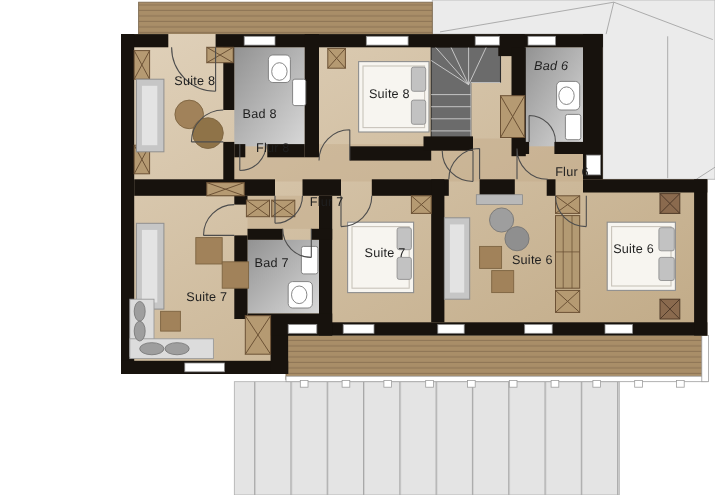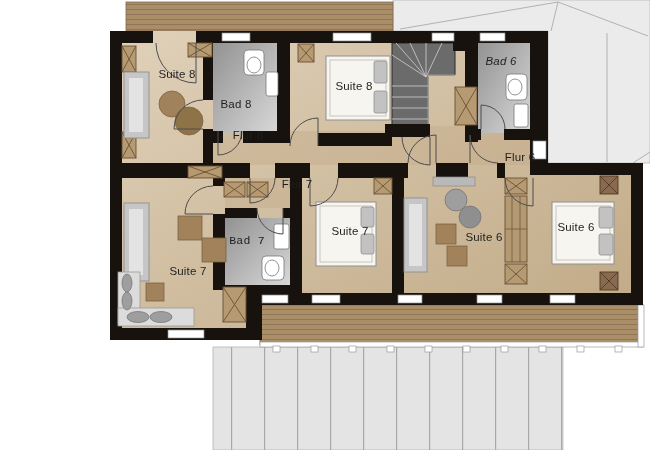--- a/index.html
+++ b/index.html
@@ -325,18 +325,18 @@
   </g>
 </svg>
 
 <div class="room-label" style="left: 177px; top: 74px;">Suite 8</div>
 <div class="room-label" style="left: 236px; top: 104px;">Bad 8</div>
 <div class="room-label" style="left: 248px; top: 135px;">Flur 8</div>
 <div class="room-label" style="left: 354px; top: 86px;">Suite 8</div>
 <div class="room-label" style="left: 501px; top: 61px; font-style: italic;">Bad 6</div>
 <div class="room-label" style="left: 520px; top: 157px;">Flur 6</div>
 <div class="room-label" style="left: 261px; top: 184px; margin-left: 36px;">Flur 7</div>
-<div class="room-label" style="left: 247px; top: 240px; font-family: Liberation Mono, monospace;">Bad 7</div>
+<div class="room-label" style="left: 247px; top: 240px;">Bad 7</div>
 <div class="room-label" style="left: 188px; top: 271px;">Suite 7</div>
 <div class="room-label" style="left: 350px; top: 231px;">Suite 7</div>
 <div class="room-label" style="left: 484px; top: 237px;">Suite 6</div>
 <div class="room-label" style="left: 576px; top: 227px;">Suite 6</div>
 </div>
 
 </body></html>

